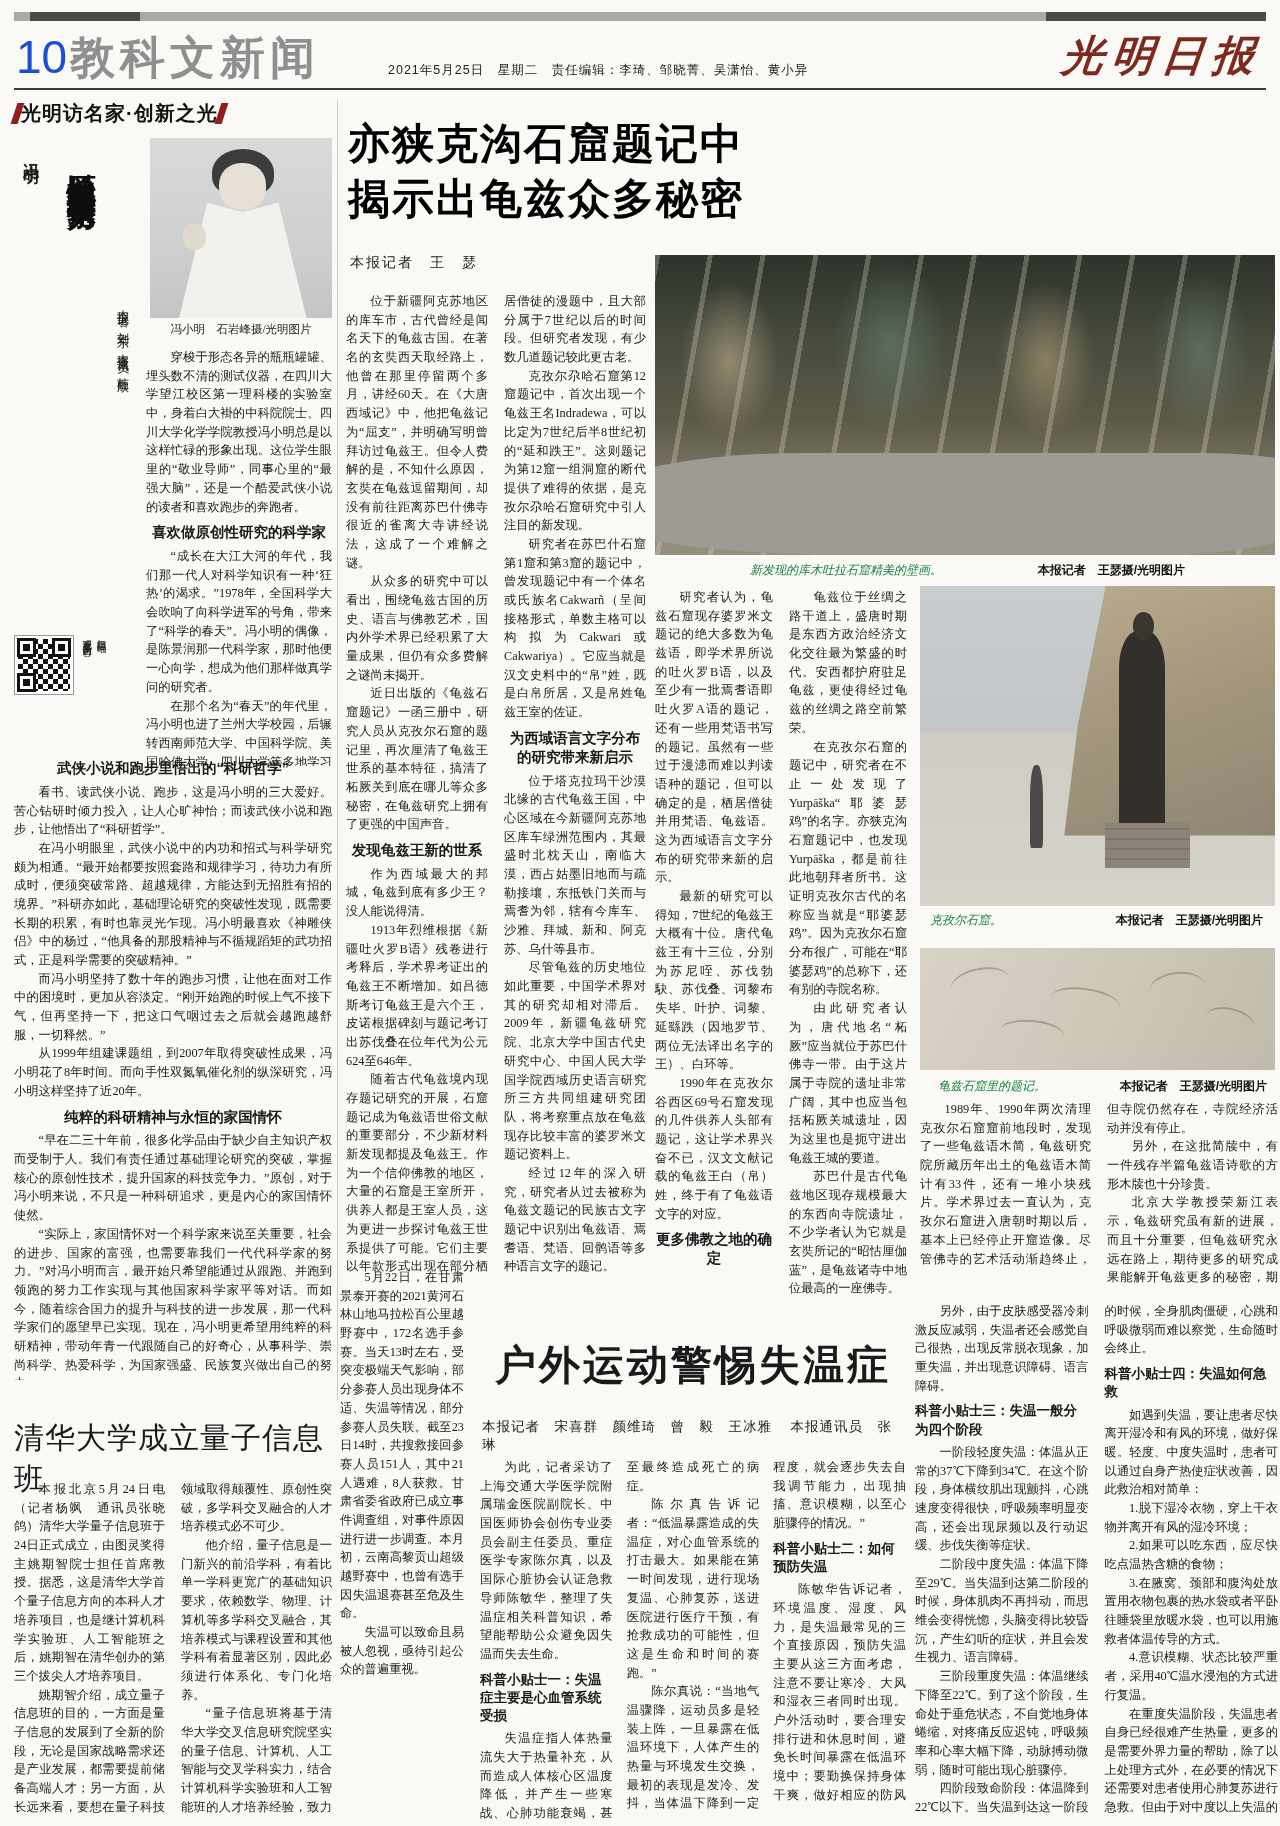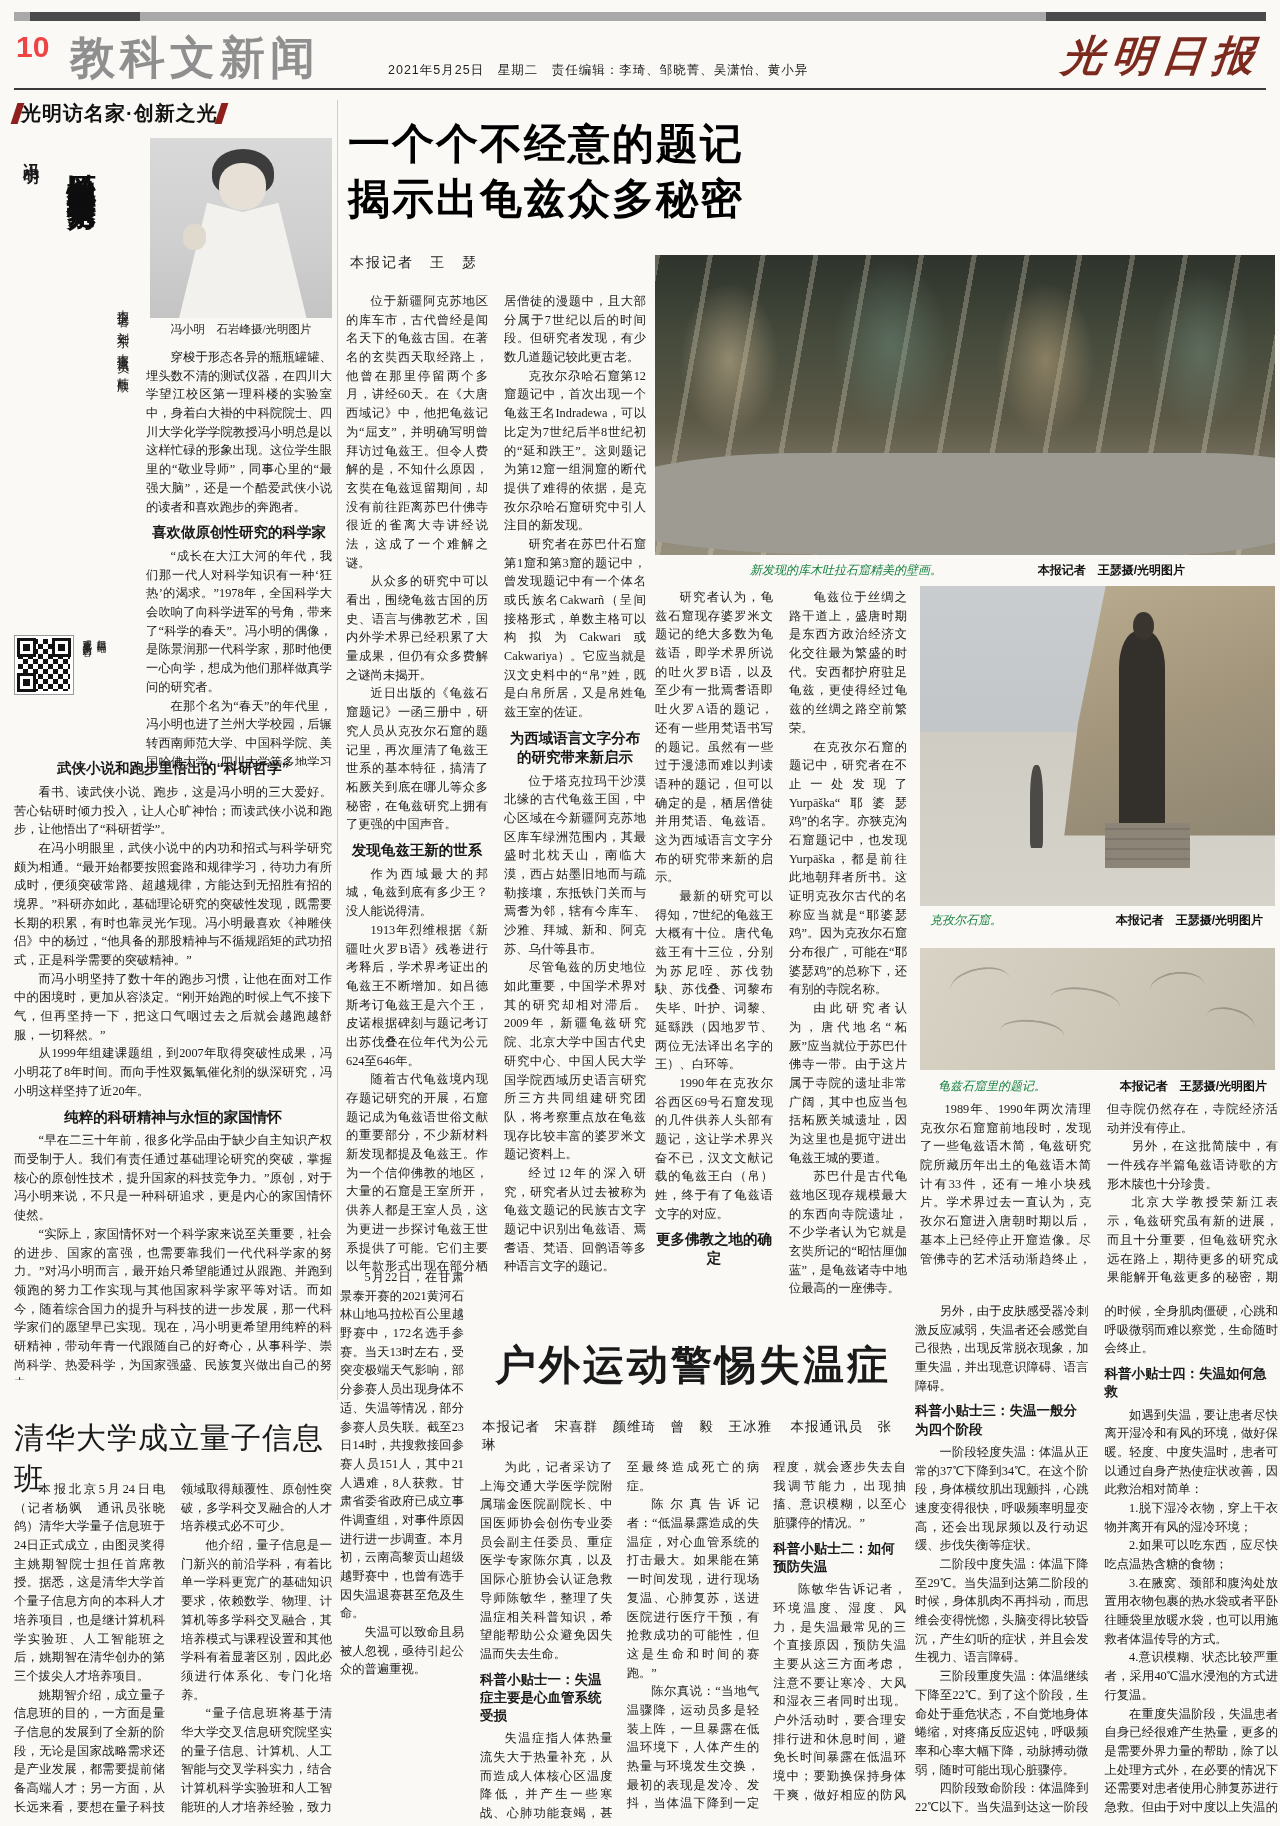--- a/index.html
+++ b/index.html
@@ -2,21 +2,21 @@
 <html><head>
 <meta charset="utf-8">
 <style>
   html,body{margin:0;padding:0;background:#e8e6e1;}
   #page{position:relative;width:1280px;height:1826px;background:#faf9f6;overflow:hidden;
         font-family:"Liberation Serif",serif;color:#1a1a1a;}
   .abs{position:absolute;}
   
   .topbar{height:9px;background:#a9a9a9;}
   .topbar-dark{height:9px;background:#4a4a4a;}
-  .pageno{font-family:"Liberation Sans",sans-serif;font-size:30px;color:#ef4444;font-weight:700;}
+  .pageno{font-family:"Liberation Sans",sans-serif;font-size:46px;color:#1d4ed8;font-weight:400;}
   .section-title{font-family:"Liberation Sans",sans-serif;font-size:45px;font-weight:900;
                  color:#8f8f8f;letter-spacing:5px;}
   .dateline{font-family:"Liberation Sans",sans-serif;font-size:12.5px;color:#222;letter-spacing:1px;}
   .masthead{font-size:42px;font-weight:bold;font-style:italic;color:#7d2a1e;
             letter-spacing:8px;transform:skewX(-6deg);}
   .head-rule{height:2px;background:#3a3a3a;}
   .vrule{width:1px;background:#cfcdc8;}
   
   .kicker{display:flex;align-items:center;gap:0;}
   .kbar{width:7px;height:21px;background:#8e1f1c;transform:skewX(-18deg);}
@@ -149,21 +149,21 @@
     <p>看书、读武侠小说、跑步，这是冯小明的三大爱好。苦心钻研时倾力投入，让人心旷神怡；而读武侠小说和跑步，让他悟出了“科研哲学”。</p>
     <p>在冯小明眼里，武侠小说中的内功和招式与科学研究颇为相通。“最开始都要按照套路和规律学习，待功力有所成时，便须突破常路、超越规律，方能达到无招胜有招的境界。”科研亦如此，基础理论研究的突破性发现，既需要长期的积累，有时也靠灵光乍现。冯小明最喜欢《神雕侠侣》中的杨过，“他具备的那股精神与不循规蹈矩的武功招式，正是科学需要的突破精神。”</p>
     <p>而冯小明坚持了数十年的跑步习惯，让他在面对工作中的困境时，更加从容淡定。“刚开始跑的时候上气不接下气，但再坚持一下，把这口气咽过去之后就会越跑越舒服，一切释然。”</p>
     <p>从1999年组建课题组，到2007年取得突破性成果，冯小明花了8年时间。而向手性双氮氧催化剂的纵深研究，冯小明这样坚持了近20年。</p>
     <div class="subhead">纯粹的科研精神与永恒的家国情怀</div>
     <p>“早在二三十年前，很多化学品由于缺少自主知识产权而受制于人。我们有责任通过基础理论研究的突破，掌握核心的原创性技术，提升国家的科技竞争力。”原创，对于冯小明来说，不只是一种科研追求，更是内心的家国情怀使然。</p>
     <p>“实际上，家国情怀对一个科学家来说至关重要，社会的进步、国家的富强，也需要靠我们一代代科学家的努力。”对冯小明而言，最开始只希望能通过从跟跑、并跑到领跑的努力工作实现与其他国家科学家平等对话。而如今，随着综合国力的提升与科技的进一步发展，那一代科学家们的愿望早已实现。现在，冯小明更希望用纯粹的科研精神，带动年青一代跟随自己的好奇心，从事科学、崇尚科学、热爱科学，为国家强盛、民族复兴做出自己的努力。</p>
   </div>
 
   <div class="abs qiuci-headline" style="left:348px;top:116px;width:440px;">
-    <div>一个个不经意的题记</div>
+    <div>亦狭克沟石窟题记中</div>
     <div>揭示出龟兹众多秘密</div>
   </div>
   <div class="abs qiuci-byline" style="left:350px;top:254px;">本报记者　王　瑟</div>
 
   <div class="photo photo-mural" style="left:655px;top:255px;width:620px;height:300px;">
     <div class="mural-damage"></div>
   </div>
   <div class="abs cap-row" style="left:655px;top:562px;width:620px;">
     <span class="cap-text" style="padding-left:95px;">新发现的库木吐拉石窟精美的壁画。</span>
     <span class="cap-credit" style="padding-right:90px;">本报记者　王瑟摄/光明图片</span>

